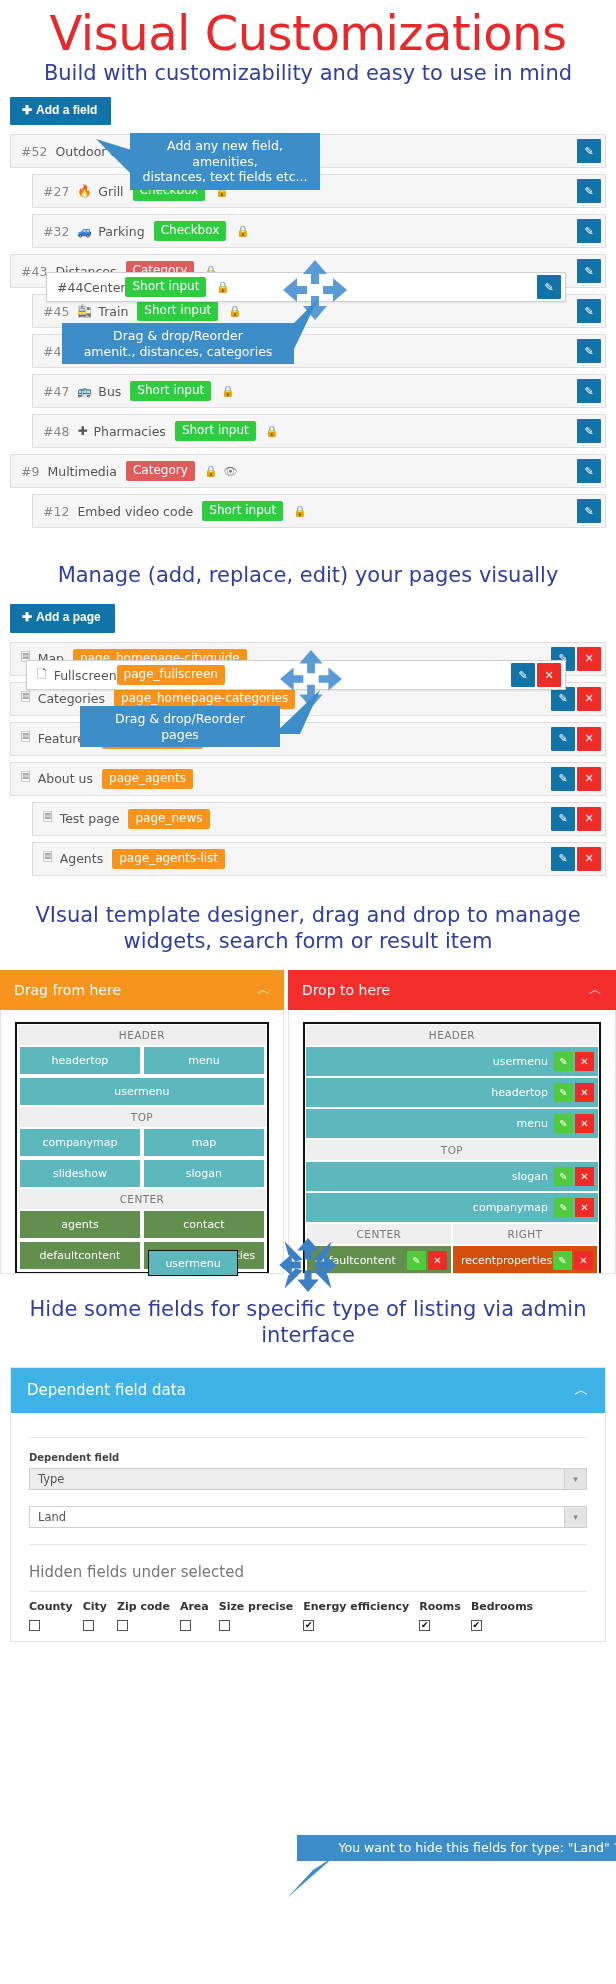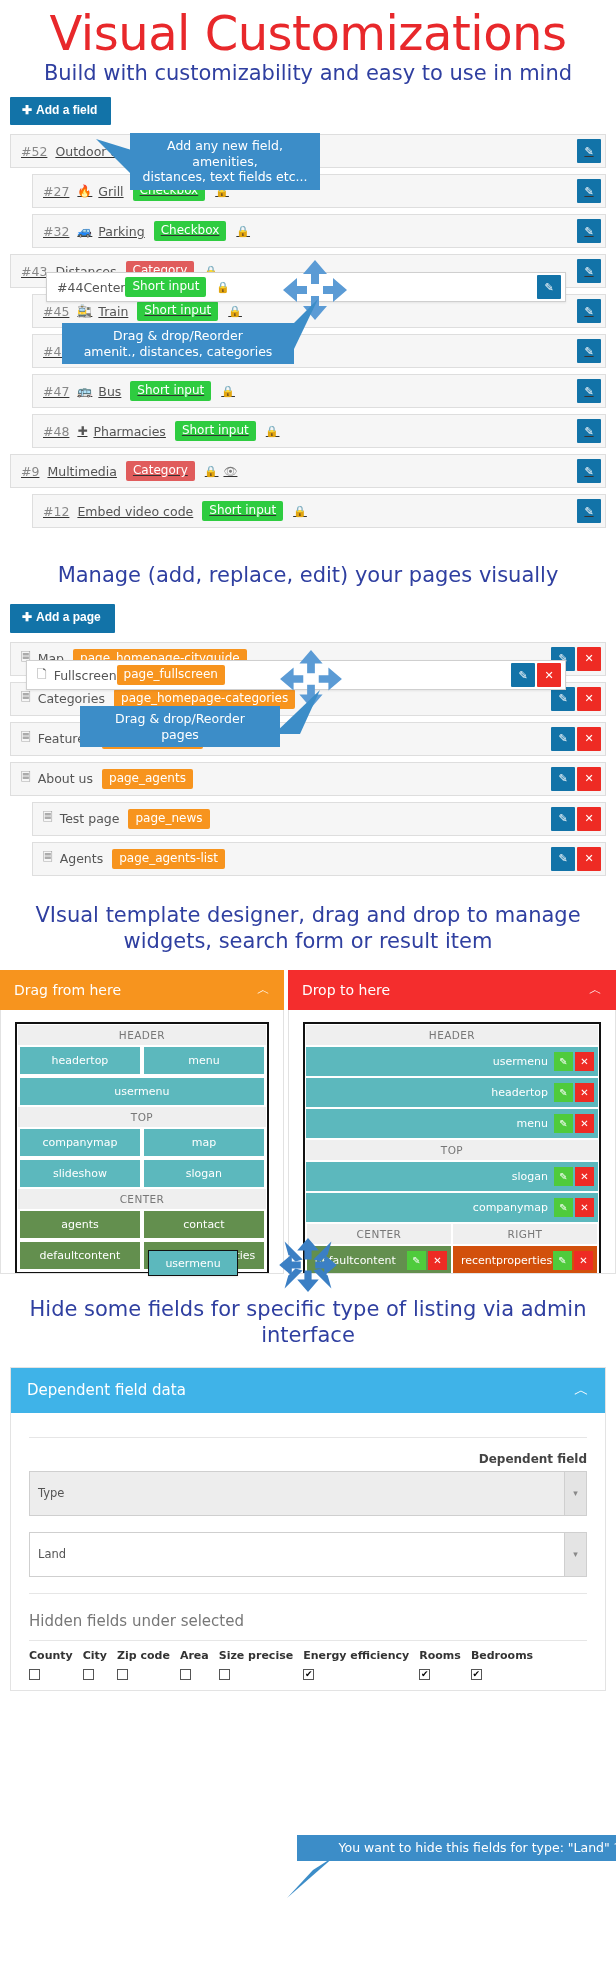--- a/index.html
+++ b/index.html
@@ -138,23 +138,23 @@
   .zonerow .zone-label { flex:1; margin:0 1px; }
 
   
   .dep-card { border:1px solid #e3e3e3; background:#fff; }
   .dep-head {
     background:#3fb3e8; color:#fff; font-size:15px;
     padding:13px 16px; display:flex; align-items:center; justify-content:space-between;
   }
   .dep-body { padding:16px 18px 10px 18px; }
   .hr { border-top:1px solid #e6e6e6; margin:8px 0 14px 0; }
-  .flabel { font-size:12px; font-weight:bold; color:#444; margin-bottom:5px;text-align:right; }
+  .flabel { font-size:10px; font-weight:bold; color:#444; margin-bottom:5px; }
   .fselect {
-    width:100%; height:45px; border:1px solid #cfcfcf; background:#ededed;
+    width:100%; height:22px; border:1px solid #cfcfcf; background:#ededed;
     display:flex; align-items:center; padding:0 8px;
     font-size:11.5px; color:#555; position:relative; margin-bottom:16px;
   }
   .fselect .caret {
     position:absolute; right:0; top:0; bottom:0; width:22px;
     display:flex; align-items:center; justify-content:center;
     background:#e4e4e4; border-left:1px solid #cfcfcf; font-size:9px; color:#888;
   }
   .fselect.white { background:#fff; }
   .subhead { font-size:15px; color:#777; padding:4px 0 6px 0; }
@@ -170,21 +170,21 @@
 </head>
 <body>
 
 <div class="page">
 
   <div class="hero">
     <h1>Visual Customizations</h1>
     <h2>Build with customizability and easy to use in mind</h2>
   </div>
 
-  <div style="padding:12px 10px 10px 10px;text-decoration:underline;">
+  <div style="padding:12px 10px 10px 10px;">
 
     <button class="btn-add">
       <span class="plus">✚</span><span>Add a field</span>
     </button>
 
     <div class="rows" id="field-rows" style="margin-top:9px;">
         <div class="row">
           <span class="rid">#52</span>
           <span class="rname">Outdoor amenities</span>
           <span class="tag red">Category</span>

